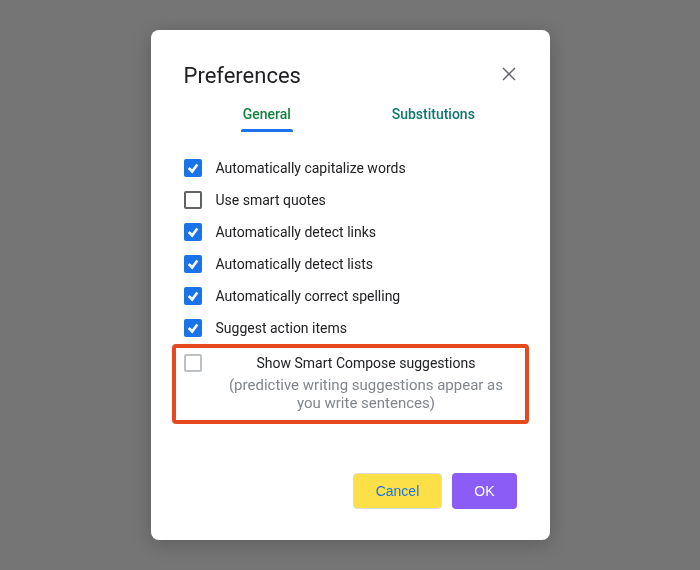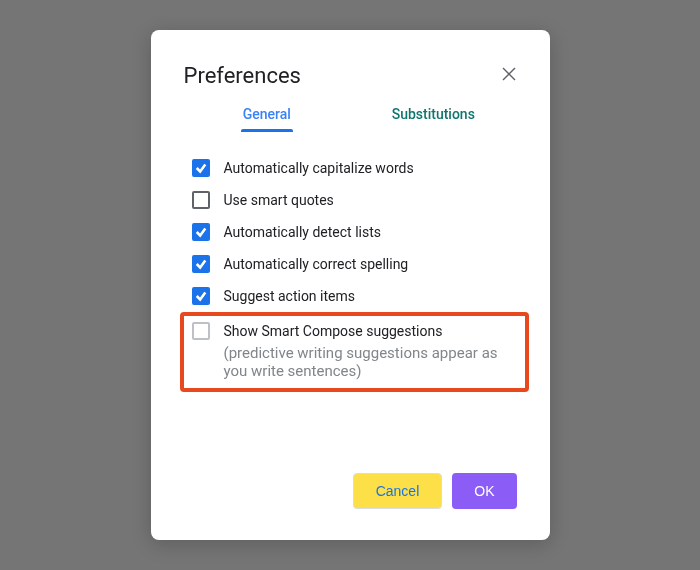--- a/index.html
+++ b/index.html
@@ -56,38 +56,37 @@
       flex: 1;
       text-align: center;
       font-size: 14px;
       color: #0f766e;
       padding-bottom: 10px;
       cursor: pointer;
       position: relative;
       font-weight: 500;
     }
     .tab.active {
-      color: #3b82f6;
+      color: #15803d;
     }
     .tab.active::after {
       content: '';
       position: absolute;
       bottom: 0;
       left: 50%;
       transform: translateX(-50%);
       width: 52px;
       height: 3px;
       background: #1a73e8;
       border-radius: 2px 2px 0 0;
     }
     .content {
       padding: 20px 24px 10px 24px;
       flex: 1;
       overflow: visible;
-      margin-left: 8px;
     }
     .option {
       display: flex;
       align-items: flex-start;
       padding: 7px 0;
       position: relative;
     }
     .checkbox {
       width: 18px;
       height: 18px;
@@ -185,20 +184,28 @@
           </svg>
       </div>
       <div class="option-text">Automatically capitalize words</div>
     </div>
 
     <div class="option">
       <div class="checkbox unchecked"></div>
       <div class="option-text">Use smart quotes</div>
     </div>
 
+    <div class="option">
+      <div class="checkbox checked">
+        <svg viewBox="0 0 14 14">
+            <polyline points="2,7 6,11 12,3"></polyline>
+          </svg>
+      </div>
+      <div class="option-text">Automatically detect links</div>
+    </div>
 
     <div class="option">
       <div class="checkbox checked">
         <svg viewBox="0 0 14 14">
             <polyline points="2,7 6,11 12,3"></polyline>
           </svg>
       </div>
       <div class="option-text">Automatically detect lists</div>
     </div>
 
@@ -214,21 +221,21 @@
     <div class="option">
       <div class="checkbox checked">
         <svg viewBox="0 0 14 14">
             <polyline points="2,7 6,11 12,3"></polyline>
           </svg>
       </div>
       <div class="option-text">Suggest action items</div>
     </div>
 
     <div class="highlight-box">
-      <div class="option" style="padding:2px 0;">
+      <div class="option" style="padding:2px 0;text-align:center;">
         <div class="checkbox unchecked" style="border-color:#bdc1c6;"></div>
         <div class="option-body">
           <div class="option-text">Show Smart Compose suggestions</div>
           <div class="option-hint">(predictive writing suggestions appear as you write sentences)</div>
         </div>
       </div>
     </div>
 
 
   </div>

